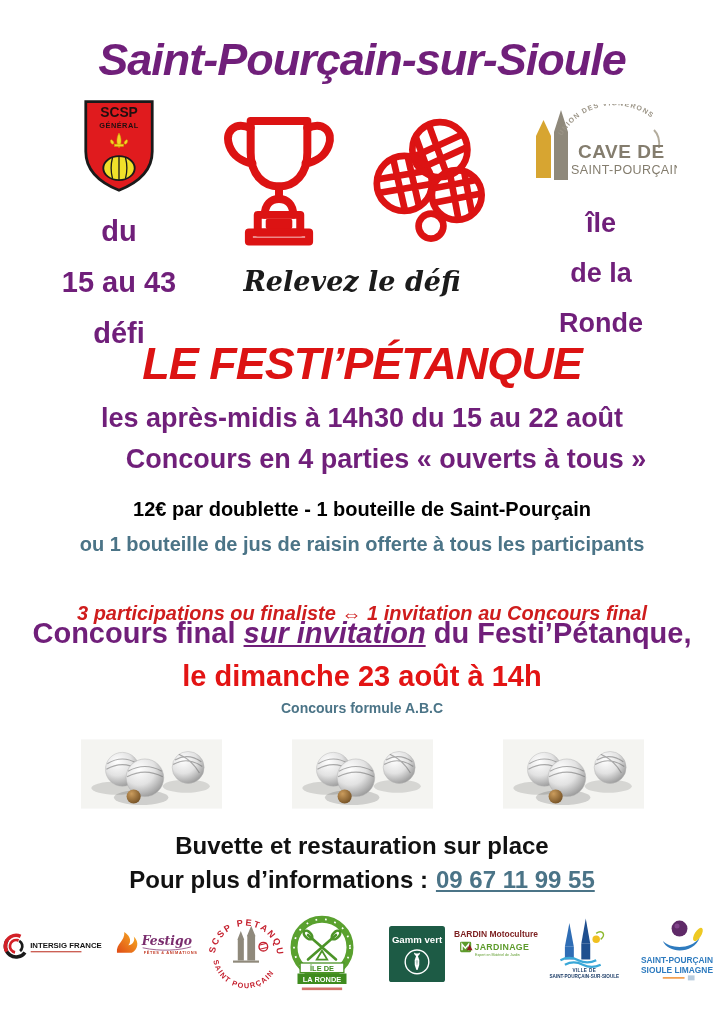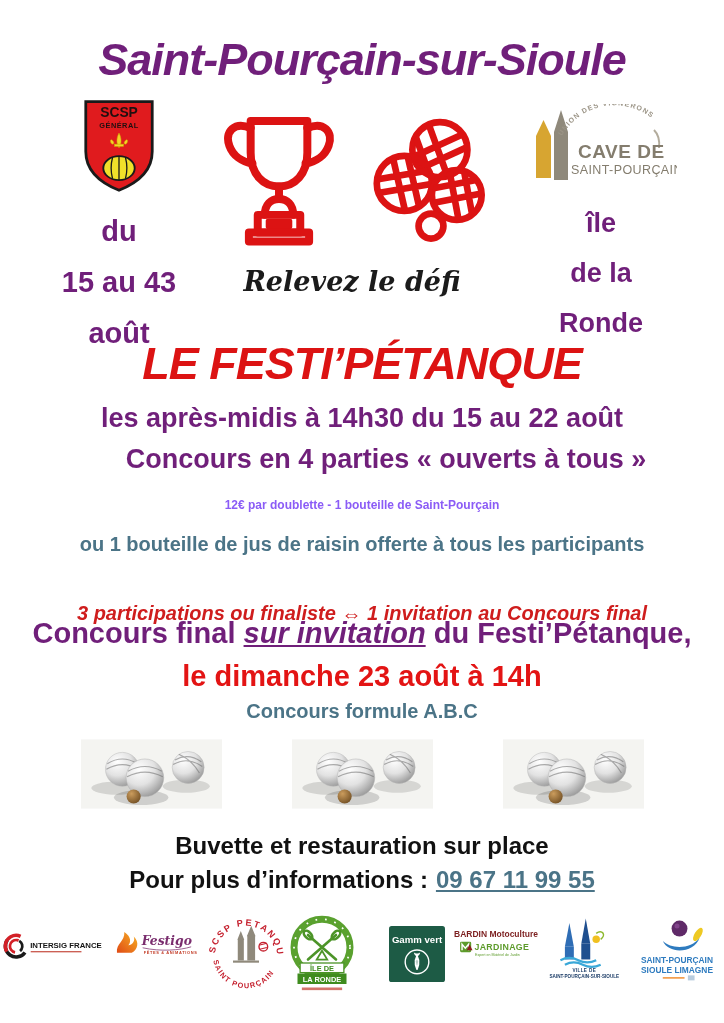--- a/index.html
+++ b/index.html
@@ -13,27 +13,27 @@
   .col-left{position:absolute;top:98px;left:40px;width:158px;text-align:center;}
   .col-center{position:absolute;top:104px;left:196px;width:312px;text-align:center;}
   .col-right{position:absolute;top:104px;left:512px;width:178px;text-align:center;}
   .date-lines,.venue-lines{margin-top:8px;color:#701f7a;font-weight:bold;font-size:29px;line-height:51px;}
   .venue-lines{margin-top:10px;font-size:27px;line-height:50px;}
   .icon-row{display:flex;justify-content:center;align-items:flex-start;gap:26px;}
   .slogan{margin-top:12px;font-family:"DejaVu Serif",serif;font-style:italic;font-weight:600;font-size:27px;color:#1b1b1b;}
   .main-title{top:338px;font-size:45px;font-weight:bold;font-style:italic;color:#dc1313;letter-spacing:-1px;}
   .schedule{top:403px;font-size:27px;font-weight:bold;color:#701f7a;}
   .format{top:444px;font-size:27px;font-weight:bold;color:#701f7a;padding-left:48px;}
-  .price1{top:498px;font-size:12px;font-weight:bold;color:#8b5cf6;}
+  .price1{top:498px;font-size:20px;font-weight:bold;color:#000000;}
   .price2{top:533px;font-size:20px;font-weight:bold;color:#4b7487;}
   .qualif{top:602px;font-size:20px;font-weight:bold;font-style:italic;color:#cf1d1d;}
   .final{top:617px;font-size:29px;font-weight:bold;color:#701f7a;}
   .final .em{font-style:italic;text-decoration:underline;}
   .final-date{top:660px;font-size:29px;font-weight:bold;color:#e31414;}
-  .formula{top:700px;font-size:20px;font-weight:bold;color:#4b7487;}
+  .formula{top:700px;font-size:14px;font-weight:bold;color:#4b7487;}
   .photos{top:738px;display:flex;justify-content:center;gap:70px;}
   .photo{width:141px;height:72px;}
   .buvette{top:832px;font-size:24px;font-weight:bold;color:#111111;}
   .info{top:866px;font-size:24px;font-weight:bold;color:#111111;}
   .info .phone{color:#4b7487;text-decoration:underline;margin-left:8px;}
   .sponsors{position:absolute;top:912px;left:0;right:0;display:flex;justify-content:center;align-items:flex-start;}
   .sp{margin:0 1px;}
   .sp svg{display:block;width:100%;height:auto;}
   .sp-intersig{width:108px;margin-top:18px;}
   .sp-festigo{width:94px;margin-top:16px;}
@@ -94,21 +94,21 @@
         <rect x="35" y="50" width="10" height="2.4"></rect>
       </g>
       <g>
         <ellipse cx="40" cy="76" rx="17" ry="13" fill="#f0e02a" stroke="#1a1a1a" stroke-width="2"></ellipse>
         <path d="M33 64.5 C31 72 31 80 33 87.5 M40 63 V89 M47 64.5 C49 72 49 80 47 87.5" fill="none" stroke="#1a1a1a" stroke-width="1.4"></path>
       </g>
     </svg>
     <div class="date-lines">
       <div>du</div>
       <div>15 au 43</div>
-      <div>août</div>
+      <div>défi</div>
     </div>
   </div>
 
   <div class="col-center">
     <div class="icon-row">
       <svg width="124" height="150" viewBox="0 0 140 155" fill="none" stroke="#dc1313" stroke-width="9" stroke-linejoin="round" stroke-linecap="round">
         <path d="M38 12 H102 V48 C102 72 88 86 70 86 C52 86 38 72 38 48 Z"></path>
         <path d="M38 20 C20 12 8 24 14 40 C18 51 28 58 40 60"></path>
         <path d="M102 20 C120 12 132 24 126 40 C122 51 112 58 100 60"></path>
         <path d="M70 86 V100"></path>

